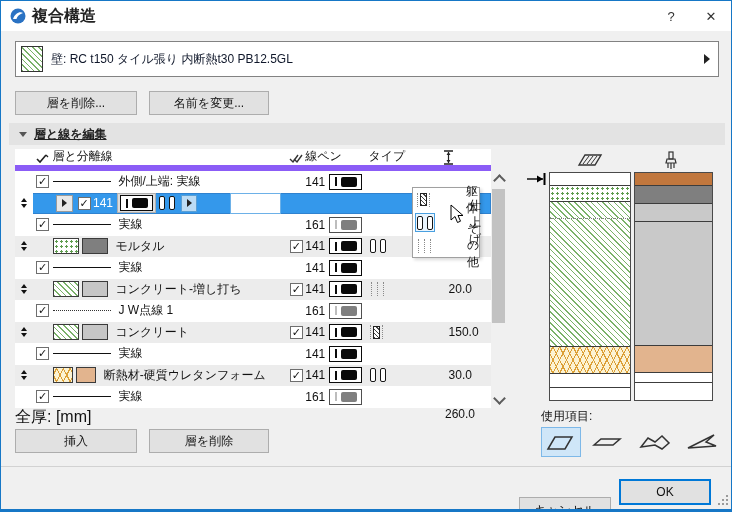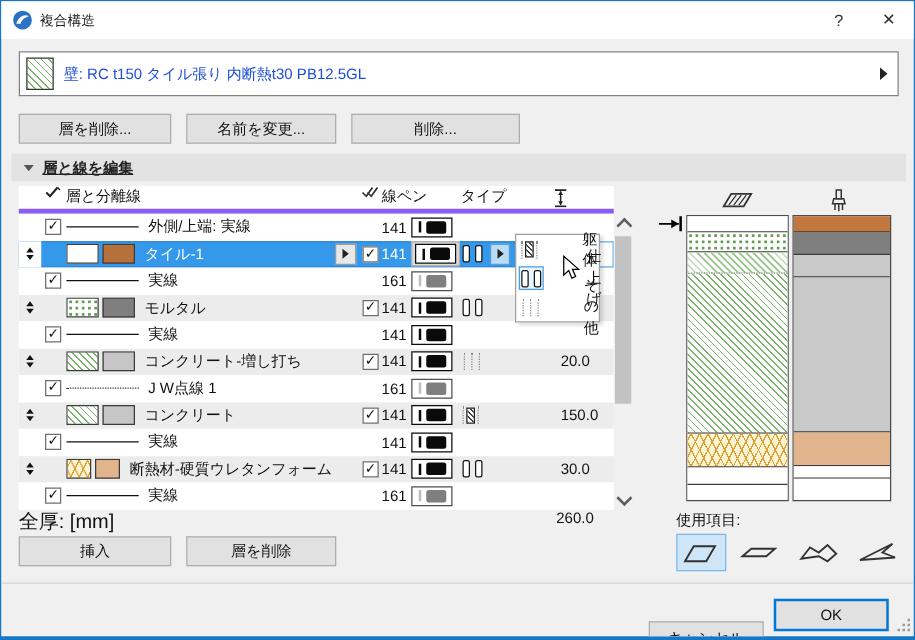--- a/index.html
+++ b/index.html
@@ -2,41 +2,41 @@
 <html><head>
 <meta charset="utf-8">
 <style>
   html,body{margin:0;padding:0;}
   body{font-family:"Liberation Sans","DejaVu Sans",sans-serif;}
   .dialog{position:relative;width:732px;height:512px;background:#f0f0f0;
     border:1px solid #1677c6;border-bottom:3px solid #1677c6;box-sizing:border-box;overflow:hidden;}
   
   .titlebar{position:absolute;left:0;top:0;width:100%;height:30px;background:#ffffff;display:flex;align-items:center;}
   .titlebar .logo{width:16px;height:16px;margin:0 6px 0 9px;}
-  .titlebar .title{font-size:11px;color:#222;flex:1;}
+  .titlebar .title{font-size:16px;color:#222;flex:1;font-weight:bold;}
   .tb-btn{width:40px;height:30px;display:flex;align-items:center;justify-content:center;font-size:13px;color:#333;}
   
   .selector{position:absolute;left:14px;top:40px;width:704px;height:36px;background:#fff;border:1px solid #828282;
     box-sizing:border-box;display:flex;align-items:center;}
   .selector .sw-big{width:20px;height:24px;border:1px solid #333;margin:0 8px 0 5px;}
-  .selector .sel-text{font-size:12px;color:#1d4ed8;flex:1;}
+  .selector .sel-text{font-size:12px;color:#0f172a;flex:1;}
   .selector .arrow-r{margin-right:8px;}
   .arrow-r{width:0;height:0;border-top:5px solid transparent;border-bottom:5px solid transparent;border-left:6px solid #222;}
   
   .btn{position:absolute;height:24px;background:#e1e1e1;border:1px solid #adadad;box-sizing:border-box;
     font-size:12px;color:#111;display:flex;align-items:center;justify-content:center;}
   #btn-new{left:14px;top:90px;width:122px;}
   #btn-rename{left:148px;top:90px;width:120px;}
   #btn-delete{left:280px;top:90px;width:135px;}
   
   .section{position:absolute;left:8px;top:122px;width:716px;height:22px;background:#e3e3e3;display:flex;align-items:center;font-size:12px;font-weight:bold;color:#222;text-decoration:underline;}
   .tri-down{width:0;height:0;border-left:4px solid transparent;border-right:4px solid transparent;border-top:5px solid #555;margin:0 7px 0 10px;}
   
   .table{position:absolute;left:14px;top:148px;width:476px;height:259px;background:#fff;font-size:12px;color:#111;}
-  .thead{display:flex;height:22px;align-items:flex-start;border-bottom:4px solid #8b5cf6;box-sizing:border-box;background:#fff;}
+  .thead{display:flex;height:22px;align-items:flex-end;border-bottom:6px solid #8b5cf6;box-sizing:border-box;background:#fff;}
   .row{display:flex;height:21.5px;align-items:center;box-sizing:border-box;}
   .row.layer{background:#ececec;}
   .row.sep{background:#ffffff;}
   .row.sel{background:#3498eb;color:#fff;box-shadow:inset 0 0 0 1px #2f82cf;}
   .c-grip{width:18px;display:flex;justify-content:center;align-self:stretch;align-items:center;}
   .row.sel .c-grip{background:#fff;}
   .c-check{width:20px;display:flex;justify-content:center;}
   .c-name{width:216px;display:flex;align-items:center;overflow:hidden;white-space:nowrap;}
   .c-exp{width:22px;display:flex;justify-content:center;}
   .c-pencheck{width:18px;display:flex;justify-content:center;}
@@ -137,21 +137,20 @@
   </div>
 
   <div class="selector">
     <span class="sw-big f-hatch"></span>
     <span class="sel-text">壁: RC t150 タイル張り 内断熱t30 PB12.5GL</span>
     <span class="arrow-r"></span>
   </div>
 
   <div class="btn" id="btn-new">層を削除...</div>
   <div class="btn" id="btn-rename">名前を変更...</div>
-  <div class="btn" id="btn-delete">削除...</div>
 
   <div class="section">
     <span class="tri-down"></span>
     <span>層と線を編集</span>
   </div>
 
   <div class="table">
     <div class="thead">
       <span class="c-grip"></span>
       <span class="c-check">
@@ -203,25 +202,20 @@
           <span class="c-thick"></span>
         </div>
         <div class="row layer sel">
           <span class="c-grip">
             <span class="spin">
               <b class="up"></b>
               <b class="dn"></b>
             </span>
           </span>
           <span class="c-check"></span>
-          <span class="c-name">
-            <span class="sw f-white"></span>
-            <span class="sw surface" style="background:#b5713b"></span>
-            <span>タイル-1</span>
-          </span>
           <span class="c-exp">
             <span class="expbtn">
               <span class="arrow-r"></span>
             </span>
           </span>
           <span class="c-pencheck">
             <span class="cb">✓</span>
           </span>
           <span class="c-pennum">141</span>
           <span class="c-penw">

